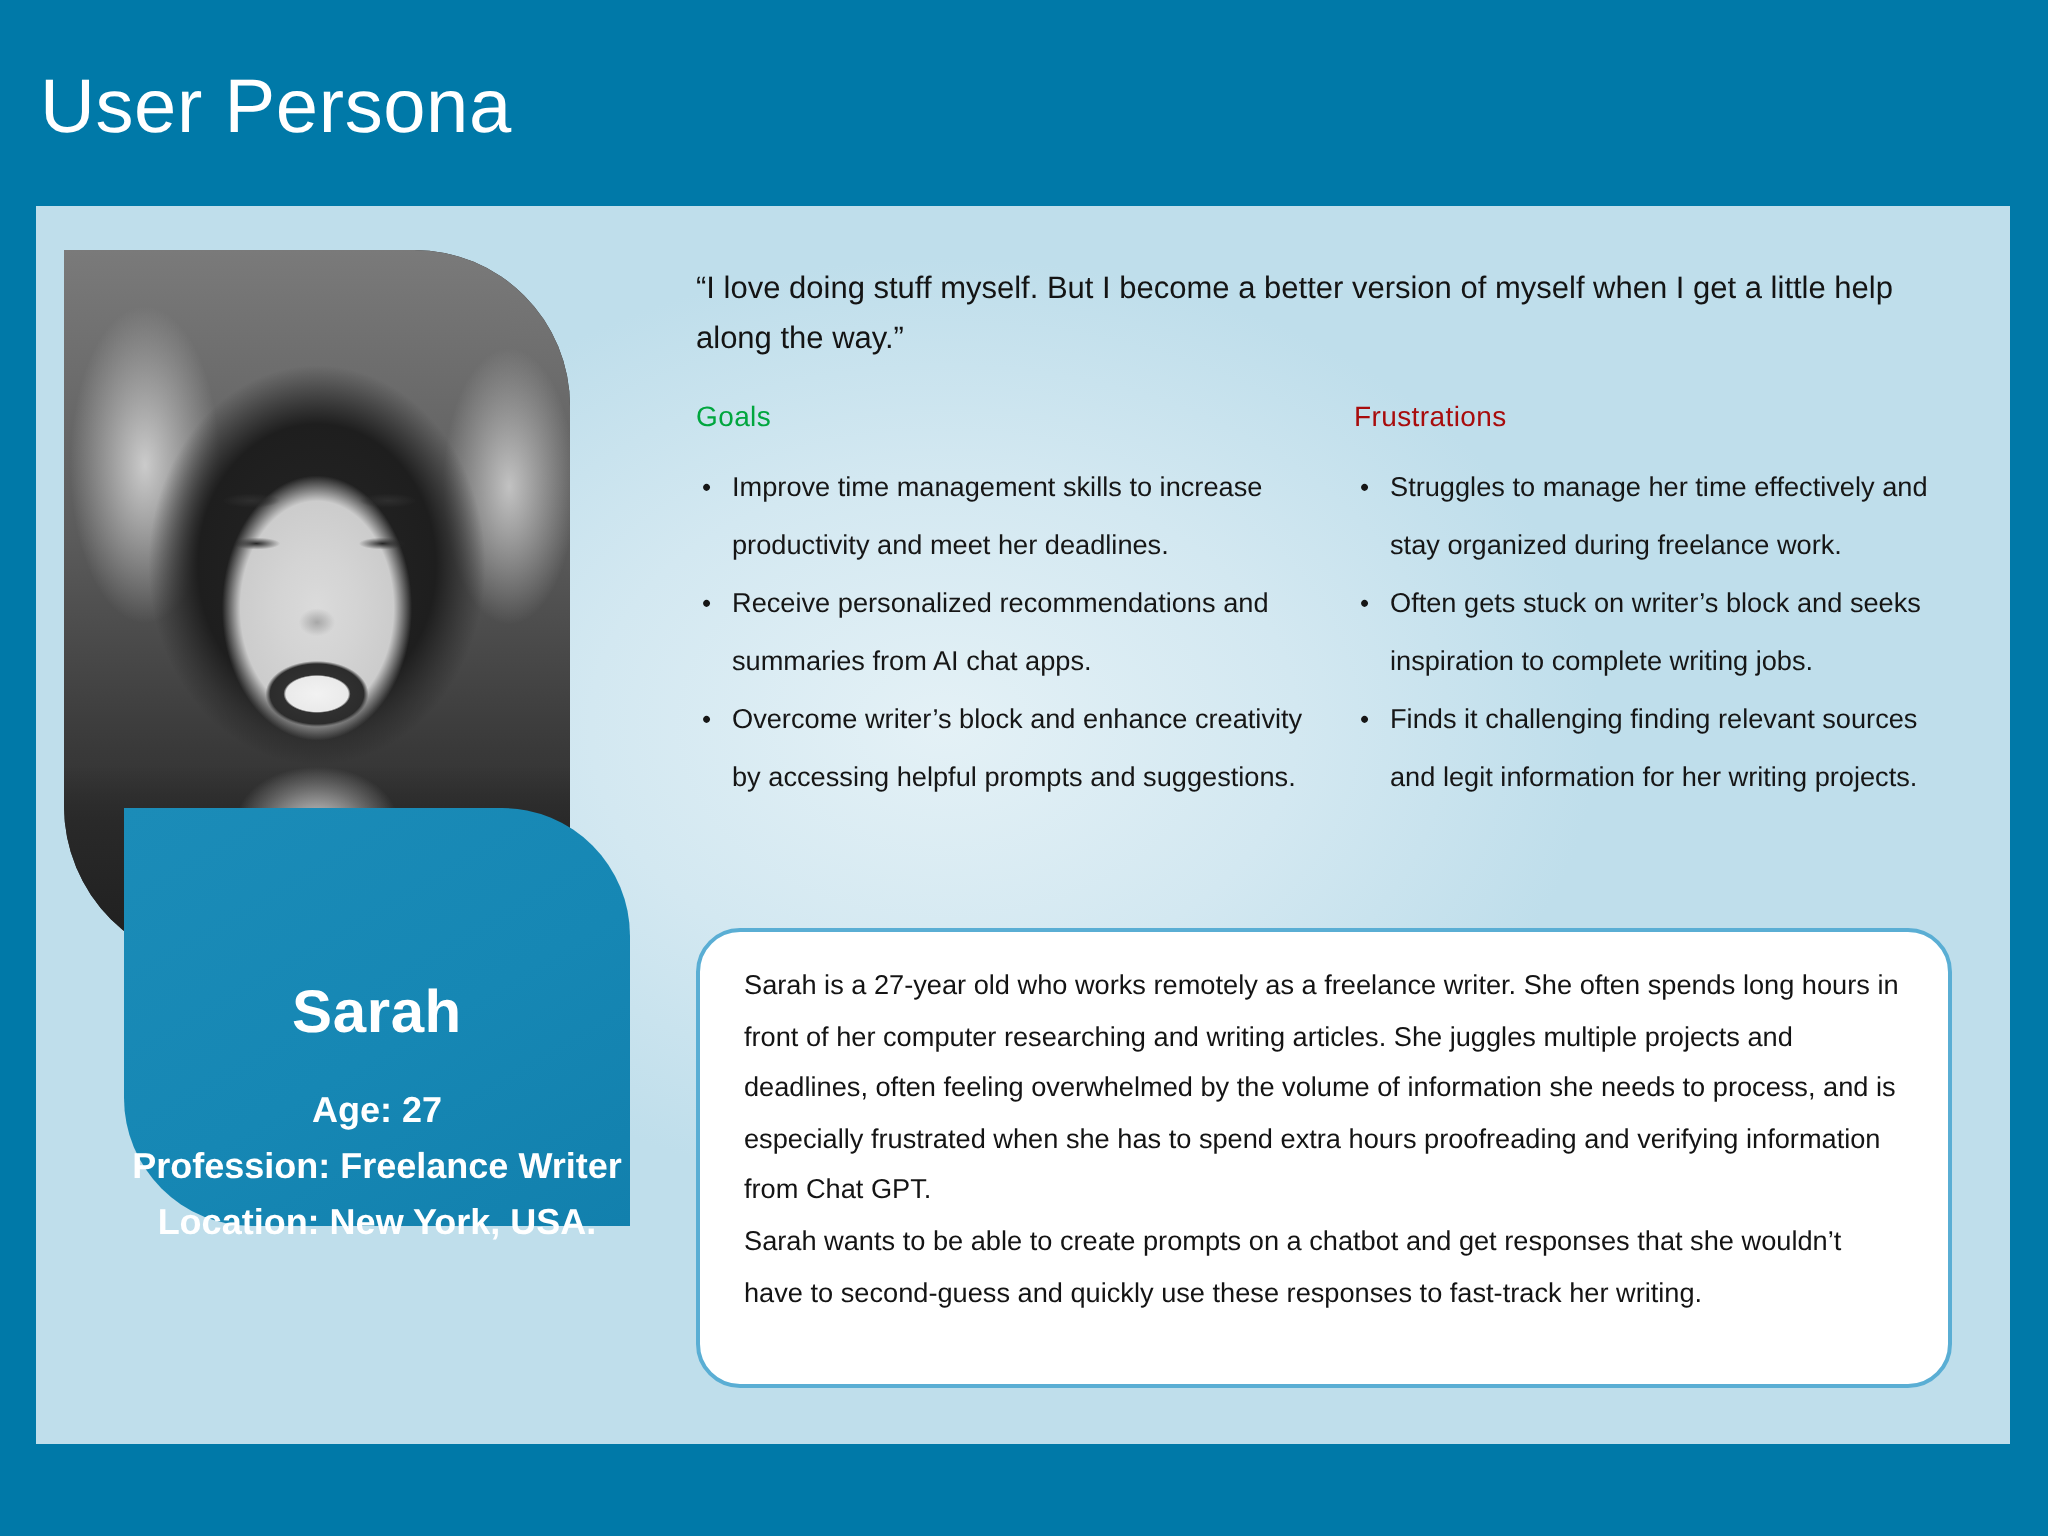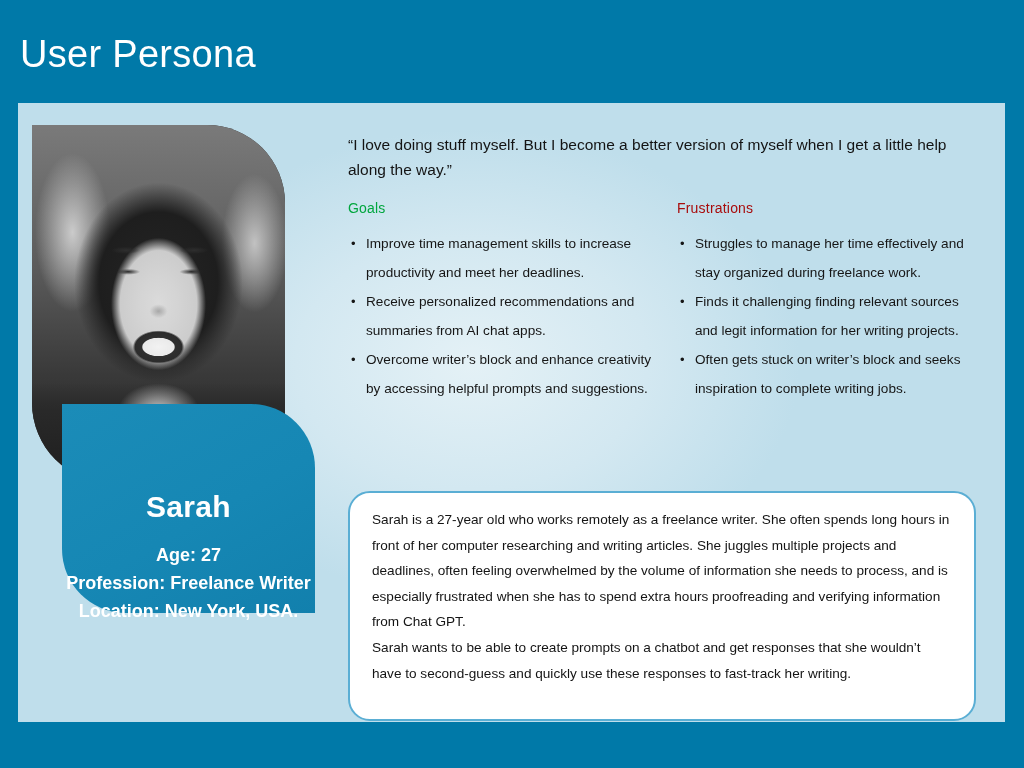--- a/index.html
+++ b/index.html
@@ -179,21 +179,20 @@
   .bio {
     position: absolute;
     left: 348px;
     top: 464px;
     width: 628px;
     height: 230px;
     background: #ffffff;
     border: 2px solid #5aaed4;
     border-radius: 22px;
     padding: 14px 22px 0 22px;
-    margin-top: 27px;
   }
 
   .bio p {
     font-size: 13.6px;
     line-height: 25.6px;
     color: #141414;
   }
 </style>
 </head>
 <body>
@@ -225,22 +224,22 @@
     <ul class="bullets">
       <li>Improve time management skills to increase productivity and meet her deadlines.</li>
       <li>Receive personalized recommendations and summaries from AI chat apps.</li>
       <li>Overcome writer’s block and enhance creativity by accessing helpful prompts and suggestions.</li>
     </ul>
   </div>
   <div class="col">
     <div class="col-heading frustrations">Frustrations</div>
     <ul class="bullets">
       <li>Struggles to manage her time effectively and stay organized during freelance work.</li>
+      <li>Often gets stuck on writer’s block and seeks inspiration to complete writing jobs.</li>
       <li>Finds it challenging finding relevant sources and legit information for her writing projects.</li>
-      <li>Often gets stuck on writer’s block and seeks inspiration to complete writing jobs.</li>
     </ul>
   </div>
 </div>
 
 <div class="bio">
   <p>Sarah is a 27-year old who works remotely as a freelance writer. She often spends long hours in front of her computer researching and writing articles. She juggles multiple projects and deadlines, often feeling overwhelmed by the volume of information she needs to process, and is especially frustrated when she has to spend extra hours proofreading and verifying information from Chat GPT.</p>
   <p>Sarah wants to be able to create prompts on a chatbot and get responses that she wouldn’t have to second-guess and quickly use these responses to fast-track her writing.</p>
 </div>
 
 </body></html>

